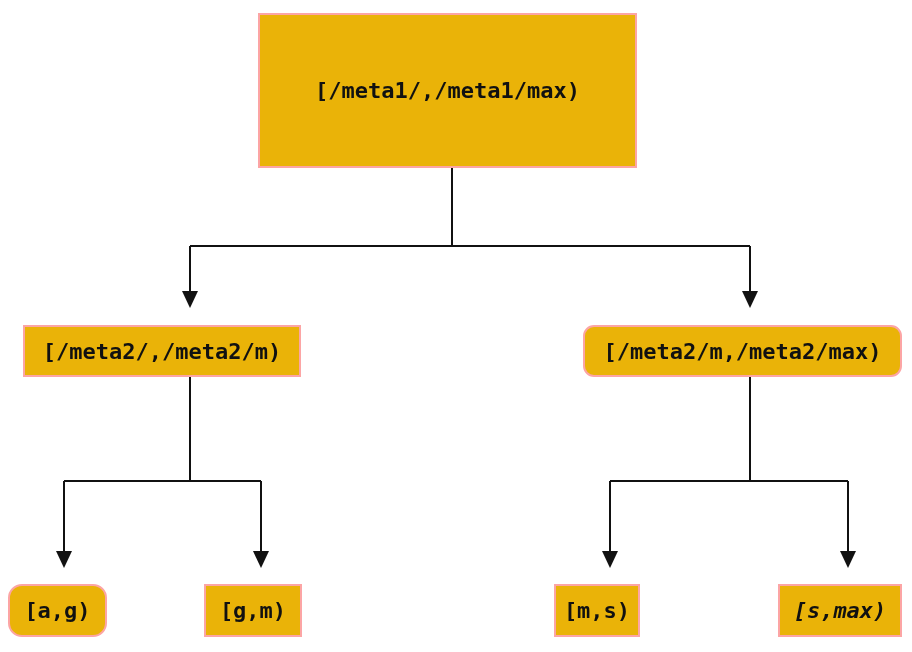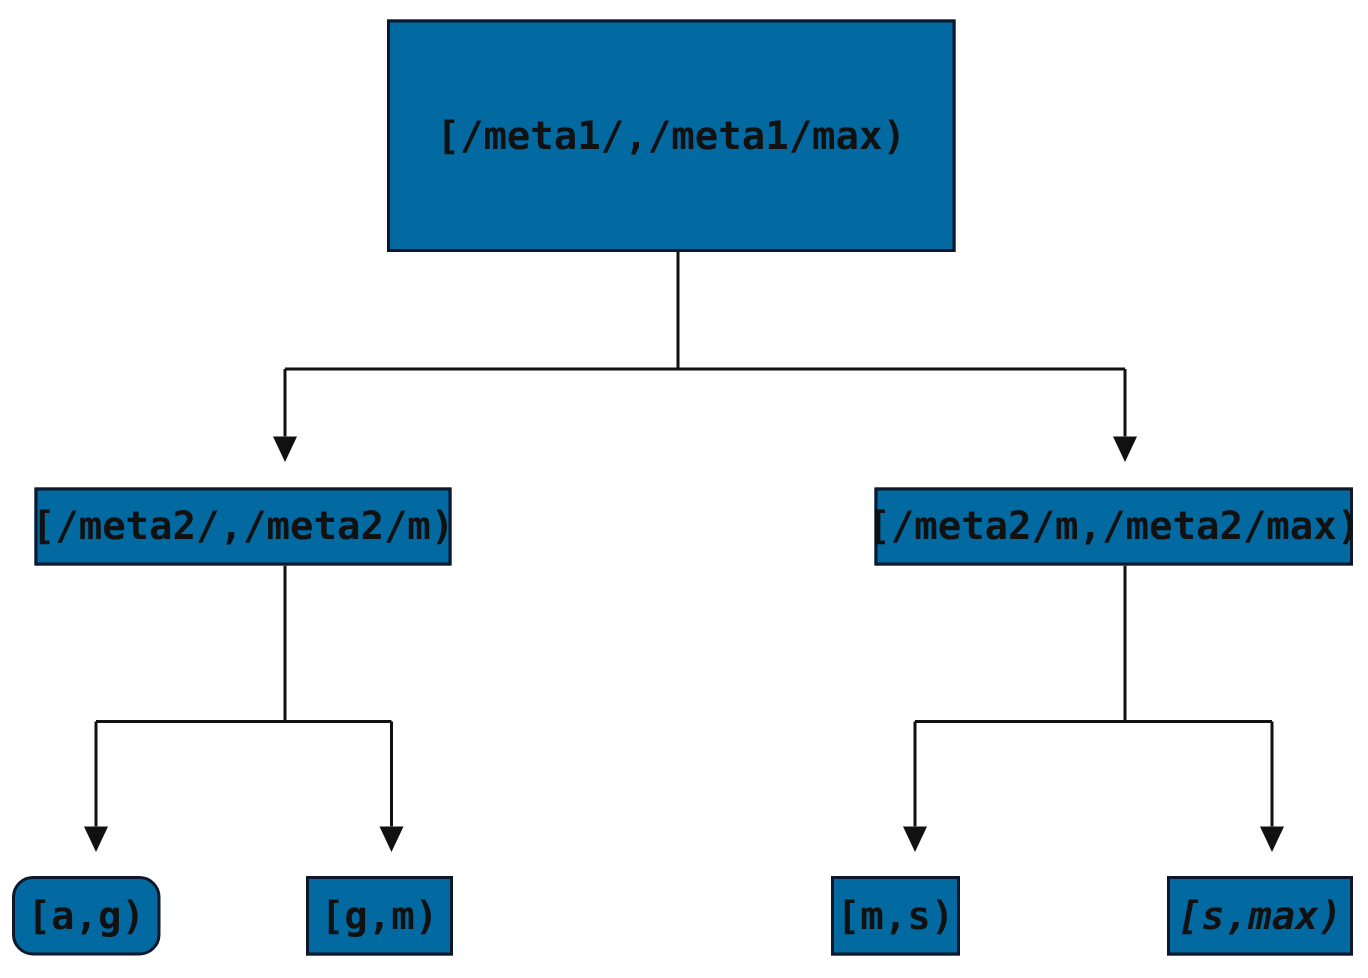--- a/index.html
+++ b/index.html
@@ -10,33 +10,33 @@
     background: #ffffff;
     font-family: "DejaVu Sans Mono", "Liberation Mono", monospace;
     overflow: hidden;
   }
   .edges { position: absolute; left: 0; top: 0; width: 912px; height: 652px; }
   .edges path { stroke: #111111; stroke-width: 2; fill: none; }
   .edges polygon { fill: #111111; stroke: none; }
   .node {
     position: absolute;
     box-sizing: border-box;
-    border: 2px solid #0f172a;
-    background: #0369a1;
+    border: 2px solid #fca5a5;
+    background: #eab308;
     color: #111111;
     display: flex;
     align-items: center;
     justify-content: center;
-    font-size: 26px;
+    font-size: 22px;
     font-weight: bold;
     white-space: nowrap;
   }
   .node-root  { left: 258px; top: 13px;  width: 379px; height: 155px; }
   .node-left  { left: 23px;  top: 325px; width: 278px; height: 52px; }
-  .node-right { left: 583px; top: 325px; width: 319px; height: 52px; }
+  .node-right { left: 583px; top: 325px; width: 319px; height: 52px; border-radius: 11px; }
   .node-ag    { left: 8px;   top: 584px; width: 99px;  height: 53px; border-radius: 14px; }
   .node-gm    { left: 204px; top: 584px; width: 98px;  height: 53px; }
   .node-ms    { left: 554px; top: 584px; width: 86px;  height: 53px; }
   .node-smax  { left: 778px; top: 584px; width: 124px; height: 53px; font-style: italic; }
 </style>
 </head>
 <body>
 
 <div class="canvas">
 

